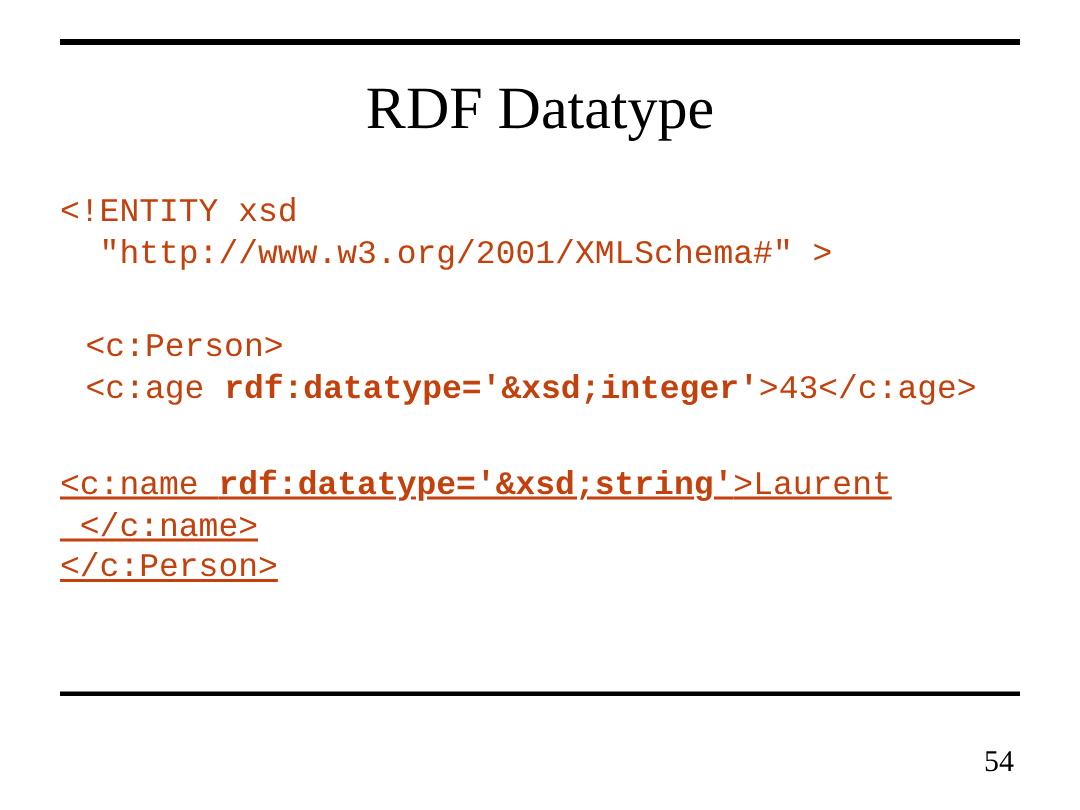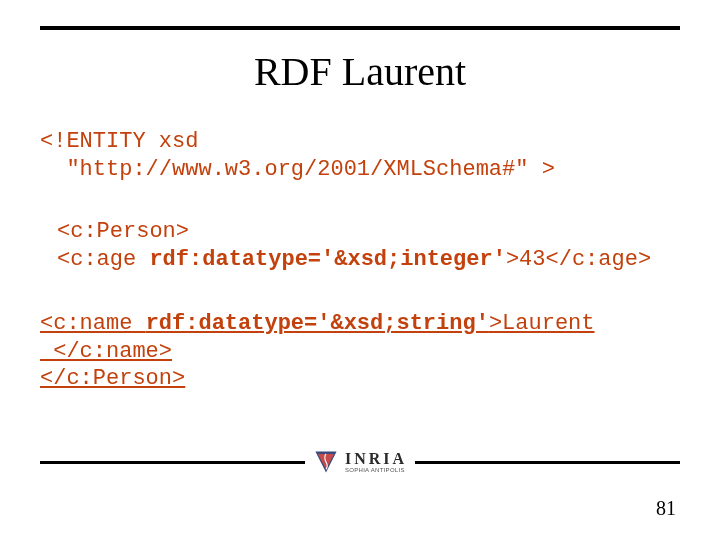--- a/index.html
+++ b/index.html
@@ -92,43 +92,30 @@
     right: 44px;
     font-size: 20px;
     font-family: "Times New Roman", serif;
   }
 </style>
 </head>
 <body>
 
 <div class="top-rule"></div>
 
-<h1 class="title">RDF Laurent</h1>
+<h1 class="title">RDF Datatype</h1>
 
 <div class="code-block block1"><span>&lt;!ENTITY xsd</span>
 <span>  "http://www.w3.org/2001/XMLSchema#" &gt;</span></div>
 
 <div class="code-block block2"><span>&lt;c:Person&gt;</span>
 <span><span>&lt;c:age </span><span class="bold">rdf:datatype='&amp;xsd;integer'</span><span>&gt;43&lt;/c:age&gt;</span></span></div>
 
 <div class="code-block block3"><span><span>&lt;c:name </span><span class="bold">rdf:datatype='&amp;xsd;string'</span><span>&gt;Laurent</span></span>
 <span> &lt;/c:name&gt;</span>
 <span>&lt;/c:Person&gt;</span></div>
 
 <div class="footer-rule-container">
   <div class="footer-rule"></div>
-  <div class="logo-wrap">
-    <div class="logo-mark">
-      <svg viewBox="0 0 32 32">
-        <path d="M3 3 L29 3 L16 29 Z" fill="#3a4a7a"></path>
-        <path d="M6 6 L26 6 L16 25 Z" fill="#c84b4b"></path>
-        <path d="M16 6 C 10 14, 22 18, 16 25" stroke="#fff" stroke-width="1.4" fill="none"></path>
-      </svg>
-    </div>
-    <div class="logo-text">
-      <span class="logo-main">INRIA</span>
-      <span class="logo-sub">SOPHIA ANTIPOLIS</span>
-    </div>
-  </div>
   <div class="footer-rule"></div>
 </div>
 
-<div class="page-num">81</div>
+<div class="page-num">54</div>
 
 </body></html>

